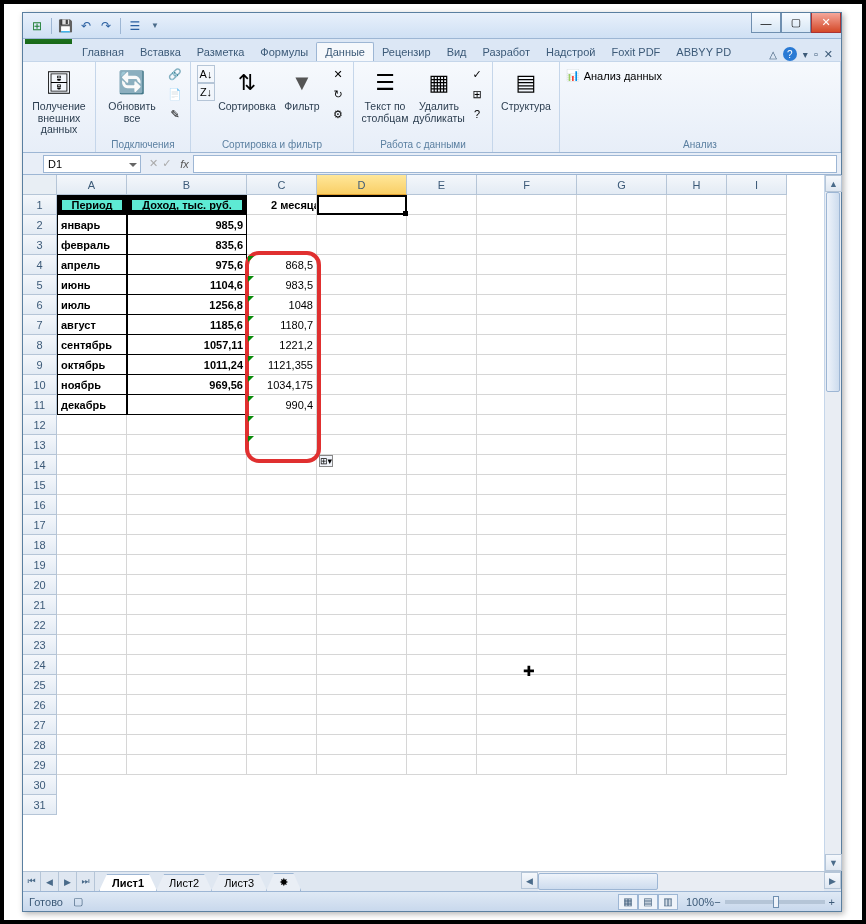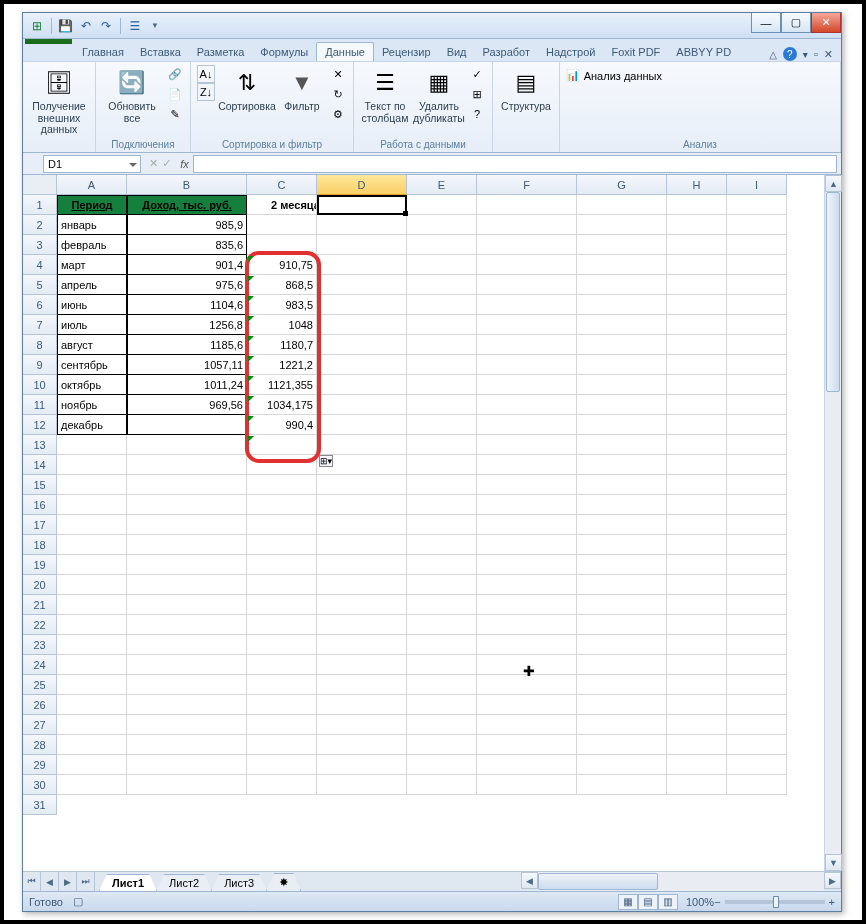--- a/index.html
+++ b/index.html
@@ -51,22 +51,22 @@
 .grid-inner { flex:1; overflow:hidden; position:relative; }
 .selectall { position:absolute; left:0; top:0; width:34px; height:20px; background:#e8eef4; border-right:1px solid #b5c5d7; border-bottom:1px solid #b5c5d7; }
 .colheads { position:absolute; left:34px; top:0; right:0; height:20px; display:flex; }
 .colhead { background:linear-gradient(#f4f7fb,#e3ebf4); border-right:1px solid #b5c5d7; border-bottom:1px solid #b5c5d7; display:flex; align-items:center; justify-content:center; font-size:11px; color:#3c5a78; }
 .colhead.sel { background:linear-gradient(#ffe79a,#f9cf66); border-bottom-color:#e0a030; }
 .rowheads { position:absolute; left:0; top:20px; width:34px; }
 .rowhead { height:20px; background:linear-gradient(#f4f7fb,#e3ebf4); border-right:1px solid #b5c5d7; border-bottom:1px solid #b5c5d7; display:flex; align-items:center; justify-content:center; font-size:11px; color:#3c5a78; }
 .cells { position:absolute; left:34px; top:20px; right:0; bottom:0; }
 .cellrow { display:flex; height:20px; }
 .cell { border-right:1px solid #d6d6d6; border-bottom:1px solid #d6d6d6; height:20px; font-size:11px; padding:0 3px; display:flex; align-items:center; overflow:hidden; white-space:nowrap; background:#fff; }
-.cell.hdr { background:#15803d; font-weight:bold; border:1px solid #000000; justify-content:center;text-decoration:underline; }
-.cell.tbl { border:1px solid #000; border-top:none; }
+.cell.hdr { background:#5eead4; font-weight:bold; border:5px solid #000000; justify-content:center;text-decoration:underline; }
+.cell.tbl { border:1px solid #000; border-top:none;font-weight:bold; }
 .cell.num { justify-content:flex-end; }
 .col-A{width:70px}.col-B{width:120px}.col-C{width:70px}.col-D{width:90px}.col-E{width:70px}.col-F{width:100px}.col-G{width:90px}.col-H{width:60px}.col-I{width:60px}
 
 .active-cell { position:absolute; border:2px solid #000; background:#fff; pointer-events:none; }
 .active-cell::after { content:""; position:absolute; right:-3px; bottom:-3px; width:5px; height:5px; background:#000; }
 
 .green-tri { position:absolute; width:0; height:0; border-top:6px solid #0a8a0a; border-right:6px solid transparent; }
 
 .red-highlight { position:absolute; border:4px solid #e03030; border-radius:14px; pointer-events:none; }
 .autofill-ico { position:absolute; width:14px; height:12px; border:1px solid #888; background:#f2f5fb; font-size:9px; display:flex; align-items:center; justify-content:center; }
@@ -313,31 +313,20 @@
               <div class="cell col-B tbl num" style="width: 120px;">835,6</div>
               <div class="cell col-C" style="width: 70px;"></div>
               <div class="cell col-D" style="width: 90px;"></div>
               <div class="cell col-E" style="width: 70px;"></div>
               <div class="cell col-F" style="width: 100px;"></div>
               <div class="cell col-G" style="width: 90px;"></div>
               <div class="cell col-H" style="width: 60px;"></div>
               <div class="cell col-I" style="width: 60px;"></div>
             </div>
             <div class="cellrow">
-              <div class="cell col-A tbl" style="width: 70px;">март</div>
-              <div class="cell col-B tbl num" style="width: 120px;">901,4</div>
-              <div class="cell col-C num" style="width: 70px;">910,75</div>
-              <div class="cell col-D" style="width: 90px;"></div>
-              <div class="cell col-E" style="width: 70px;"></div>
-              <div class="cell col-F" style="width: 100px;"></div>
-              <div class="cell col-G" style="width: 90px;"></div>
-              <div class="cell col-H" style="width: 60px;"></div>
-              <div class="cell col-I" style="width: 60px;"></div>
-            </div>
-            <div class="cellrow">
               <div class="cell col-A tbl" style="width: 70px;">апрель</div>
               <div class="cell col-B tbl num" style="width: 120px;">975,6</div>
               <div class="cell col-C num" style="width: 70px;">868,5</div>
               <div class="cell col-D" style="width: 90px;"></div>
               <div class="cell col-E" style="width: 70px;"></div>
               <div class="cell col-F" style="width: 100px;"></div>
               <div class="cell col-G" style="width: 90px;"></div>
               <div class="cell col-H" style="width: 60px;"></div>
               <div class="cell col-I" style="width: 60px;"></div>
             </div>

